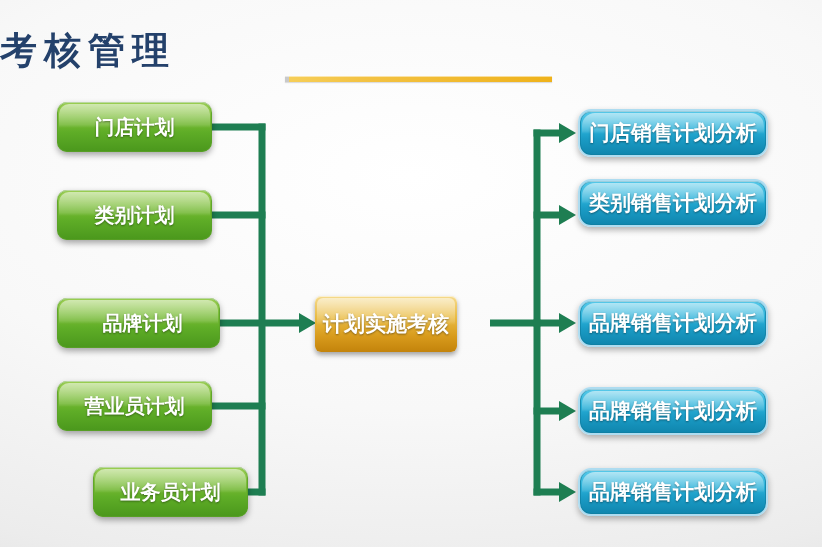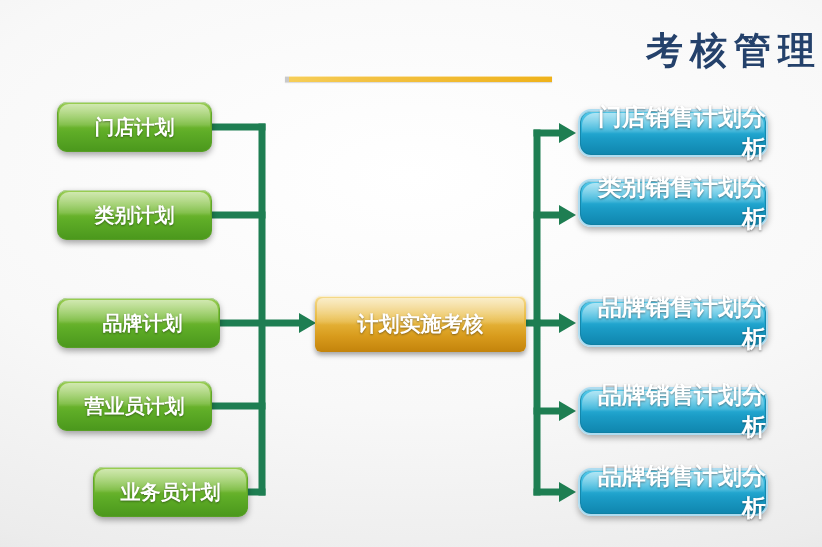--- a/index.html
+++ b/index.html
@@ -5,21 +5,21 @@
   html,body{margin:0;padding:0;}
   body{
     width:822px;height:547px;overflow:hidden;position:relative;
     font-family:"Liberation Sans","DejaVu Sans",sans-serif;
     background:radial-gradient(ellipse 130% 95% at 50% 32%, #ffffff 0%, #f8f8f8 45%, #ececec 78%, #dcdcdc 100%);
   }
   .stage{position:absolute;inset:0;}
 
   
   .title{
-    position:absolute;top:26px;left:0;width:822px;text-align:right;
+    position:absolute;top:26px;left:0;width:822px;text-align:left;
     font-family:"Liberation Serif","DejaVu Serif",serif;
     font-size:37px;font-weight:600;letter-spacing:7px;
     color:var(--title-text,#24416B);
   }
   .title-underline{
     position:absolute;left:285px;top:76px;width:267px;height:6px;
     background:linear-gradient(90deg,#c9c9c9 0px,#c9c9c9 4px,#f6ce58 4px,#f3c243 30%,var(--title-underline,#EFB21B) 100%);
     box-shadow:inset 0 1px 0 rgba(255,255,255,.55), 0 1px 1px rgba(0,0,0,.12);
   }
 
@@ -43,28 +43,28 @@
   
   .node-green{
     left:57px;width:155px;height:50px;border-radius:10px;font-size:20px;
     background:linear-gradient(180deg,#9bce52 0%, #6fb62f 45%, var(--green-node,#5FAD27) 60%, #4a971c 100%);
     box-shadow:inset 0 1px 0 rgba(255,255,255,.55), inset 0 0 0 1px rgba(90,160,40,.8), 0 3px 6px rgba(0,0,0,.35);
   }
   .lb1{top:102px;} .lb2{top:190px;} .lb3{top:298px;padding-left:8px;} .lb4{top:381px;} .lb5{top:467px;margin-left:36px;}
 
   
   .node-gold{
-    left:315px;top:296px;width:211px;height:56px;border-radius:6px;font-size:21px;
+    left:315px;top:296px;width:142px;height:56px;border-radius:6px;font-size:21px;
     background:linear-gradient(180deg,#f5da8c 0%, #e9bb43 38%, var(--gold-node,#D89B1C) 72%, #c3830b 100%);
     box-shadow:inset 0 1px 0 rgba(255,255,255,.6), 0 3px 5px rgba(0,0,0,.35);
   }
 
   
   .node-blue{
-    left:578px;width:190px;height:48px;border-radius:13px;font-size:24px;
+    left:578px;width:190px;height:48px;border-radius:13px;font-size:21px;
     background:linear-gradient(180deg,#57c9e9 0%, #29b0d8 40%, var(--blue-node,#1B9CC6) 62%, #0f85ad 100%);
     border:2px solid #aedcf0;box-sizing:border-box;
     box-shadow:inset 0 1px 0 rgba(255,255,255,.55), inset 0 0 0 1px rgba(16,125,160,.7), 0 3px 6px rgba(0,0,0,.3);
   }
   .rb1{top:109px;} .rb2{top:179px;} .rb3{top:299px;} .rb4{top:387px;} .rb5{top:468px;}
 </style>
 </head>
 <body>
 
 <div class="stage">

